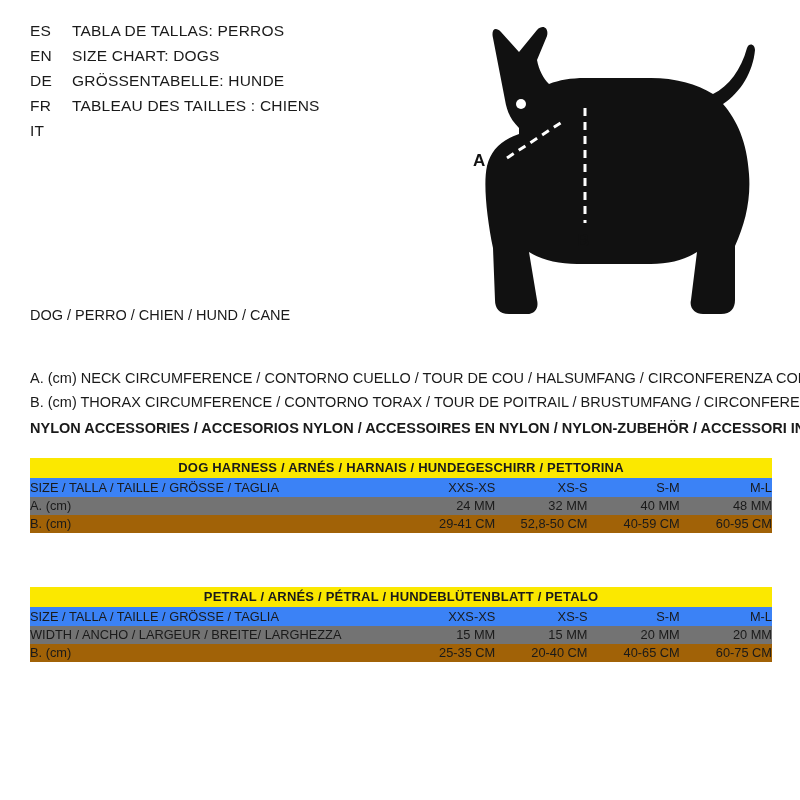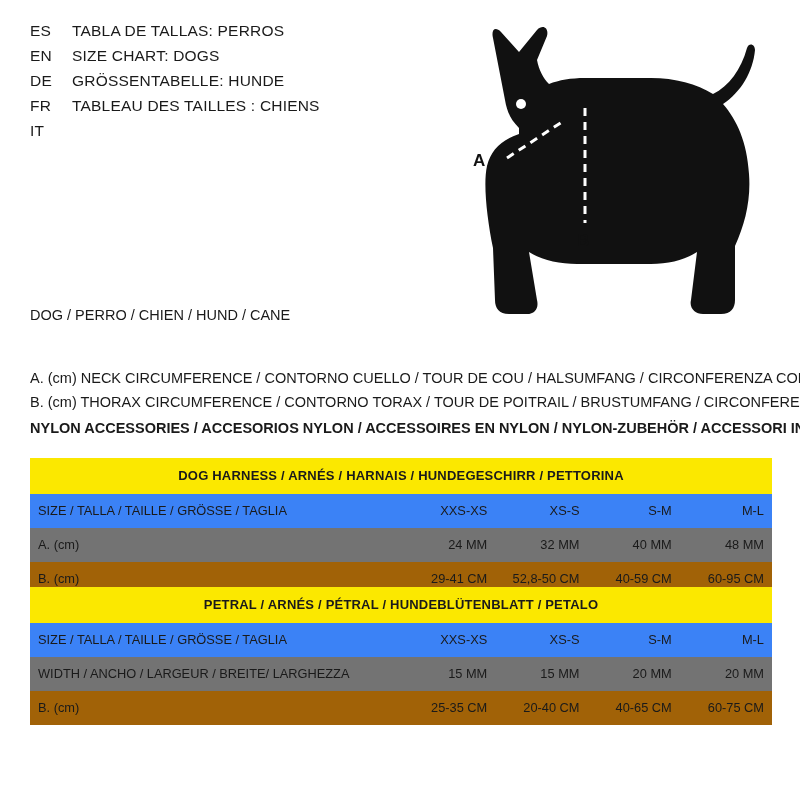--- a/index.html
+++ b/index.html
@@ -71,21 +71,21 @@
     position: absolute;
     left: 30px;
     width: 742px;
     border-collapse: collapse;
     font-size: 12.8px;
   }
   #table-harness { top: 458px; }
   #table-petral  { top: 587px; }
 
   .size-table th, .size-table td {
-    padding: 8px;
+    padding: 0;
     height: 18px;
     line-height: 18px;
     font-weight: normal;
     vertical-align: middle;
   }
   .title-row td {
     background: #fbe800;
     text-align: center;
     font-weight: bold;
     font-size: 13px;

